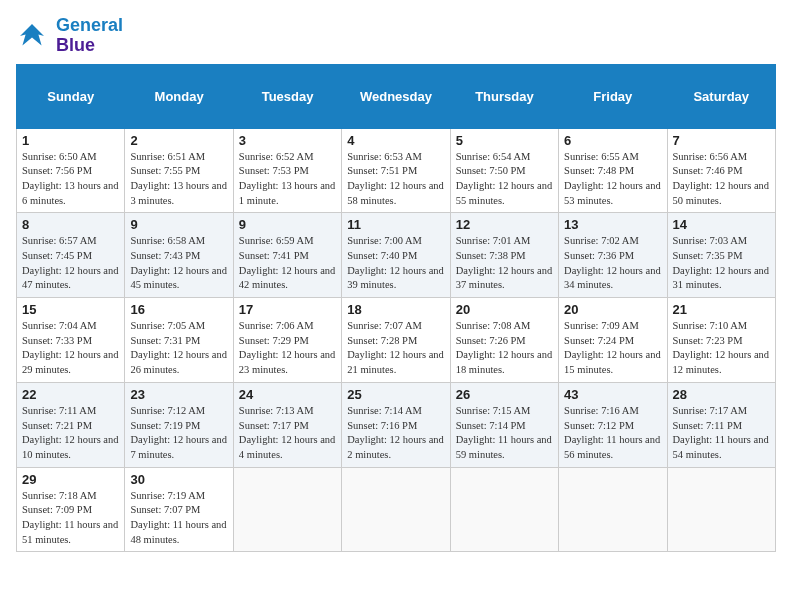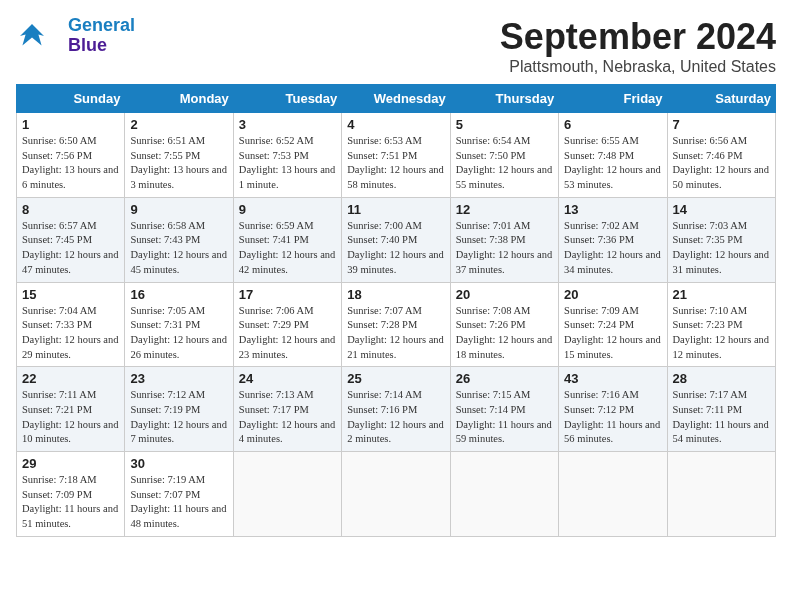--- a/index.html
+++ b/index.html
@@ -12,21 +12,21 @@
     }
     .header {
       display: flex;
       justify-content: space-between;
       align-items: flex-start;
       margin-bottom: 8px;
     }
     .logo {
       display: flex;
       align-items: center;
-      gap: 20px;
+      gap: 8px;
     }
     .logo-text {
       font-size: 18px;
       font-weight: bold;
       color: #333;
       line-height: 1.1;
     }
     .logo-text span {
       color: #1a7fc1;
     }
@@ -47,22 +47,22 @@
       color: #444;
     }
     .calendar {
       width: 100%;
       border-collapse: collapse;
       font-size: 11px;
     }
     .calendar th {
       background: #1a7fc1;
       color: #fff;
-      padding: 6px 4px;
-      text-align: right;
+      padding: 24px 4px;
+      text-align: center;
       font-size: 13px;
       font-weight: bold;
       border: 1px solid #1a7fc1;
     }
     .calendar td {
       border: 1px solid #ccc;
       vertical-align: top;
       padding: 4px 5px;
       width: 108px;
       min-height: 80px;
@@ -96,24 +96,20 @@
 <div class="header">
   <div class="logo">
     <svg class="logo-bird" viewBox="0 0 40 40">
       <polygon points="20,5 35,20 28,18 32,32 20,22 8,32 12,18 5,20" fill="#1a7fc1"></polygon>
     </svg>
     <div class="logo-text">
       <div><span>General</span></div>
       <div><span style="color:#4c1d95;">Blue</span></div>
     </div>
   </div>
-  <div class="title-block">
-    <div class="month-year">September 2024</div>
-    <div class="location">Plattsmouth, Nebraska, United States</div>
-  </div>
 </div>
 
 <table class="calendar">
   <thead>
     <tr>
     <th>Sunday</th>
         <th>Monday</th>
         <th>Tuesday</th>
         <th>Wednesday</th>
         <th>Thursday</th>

